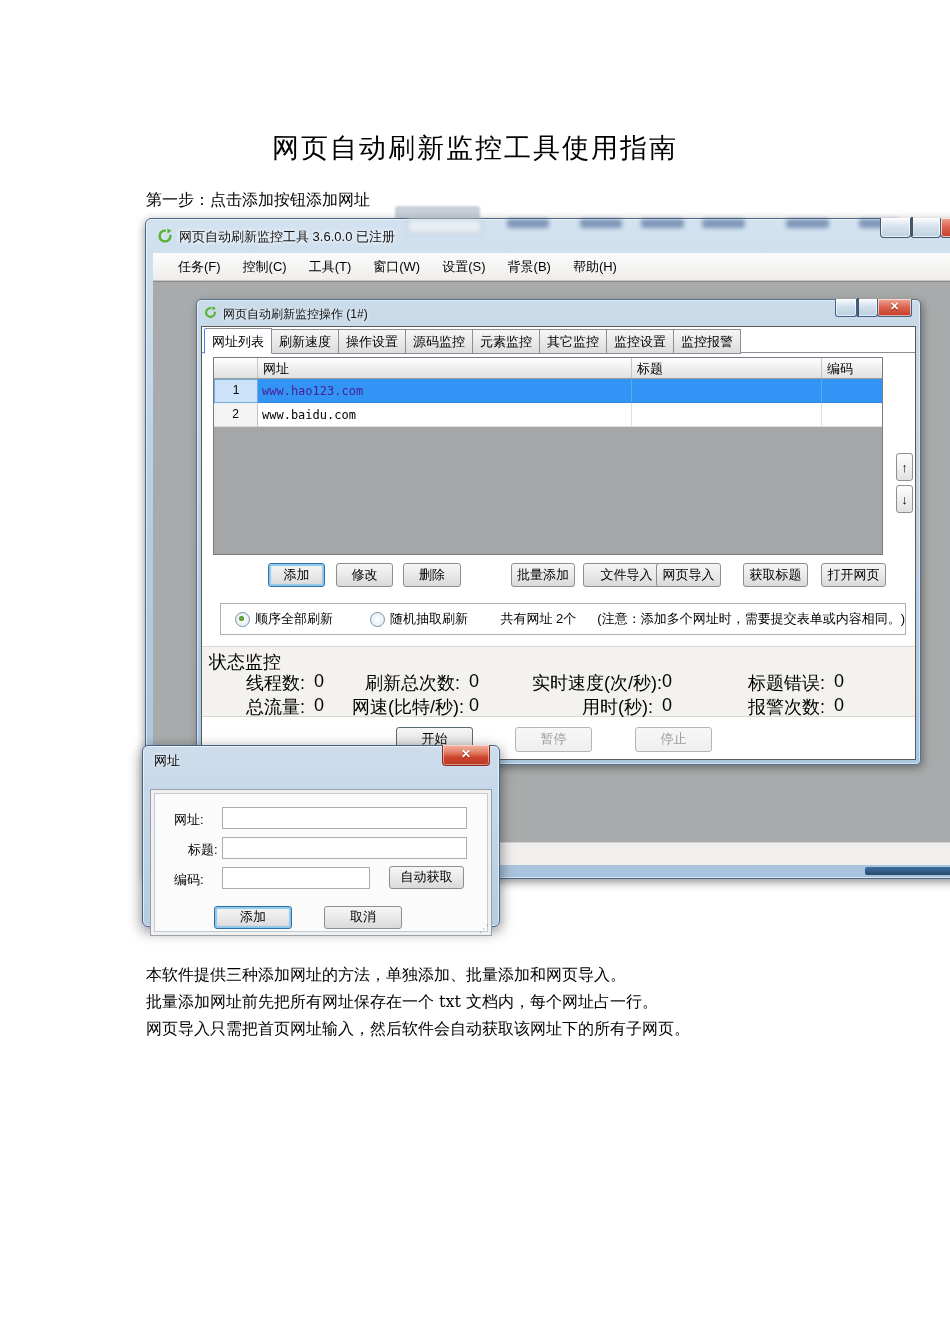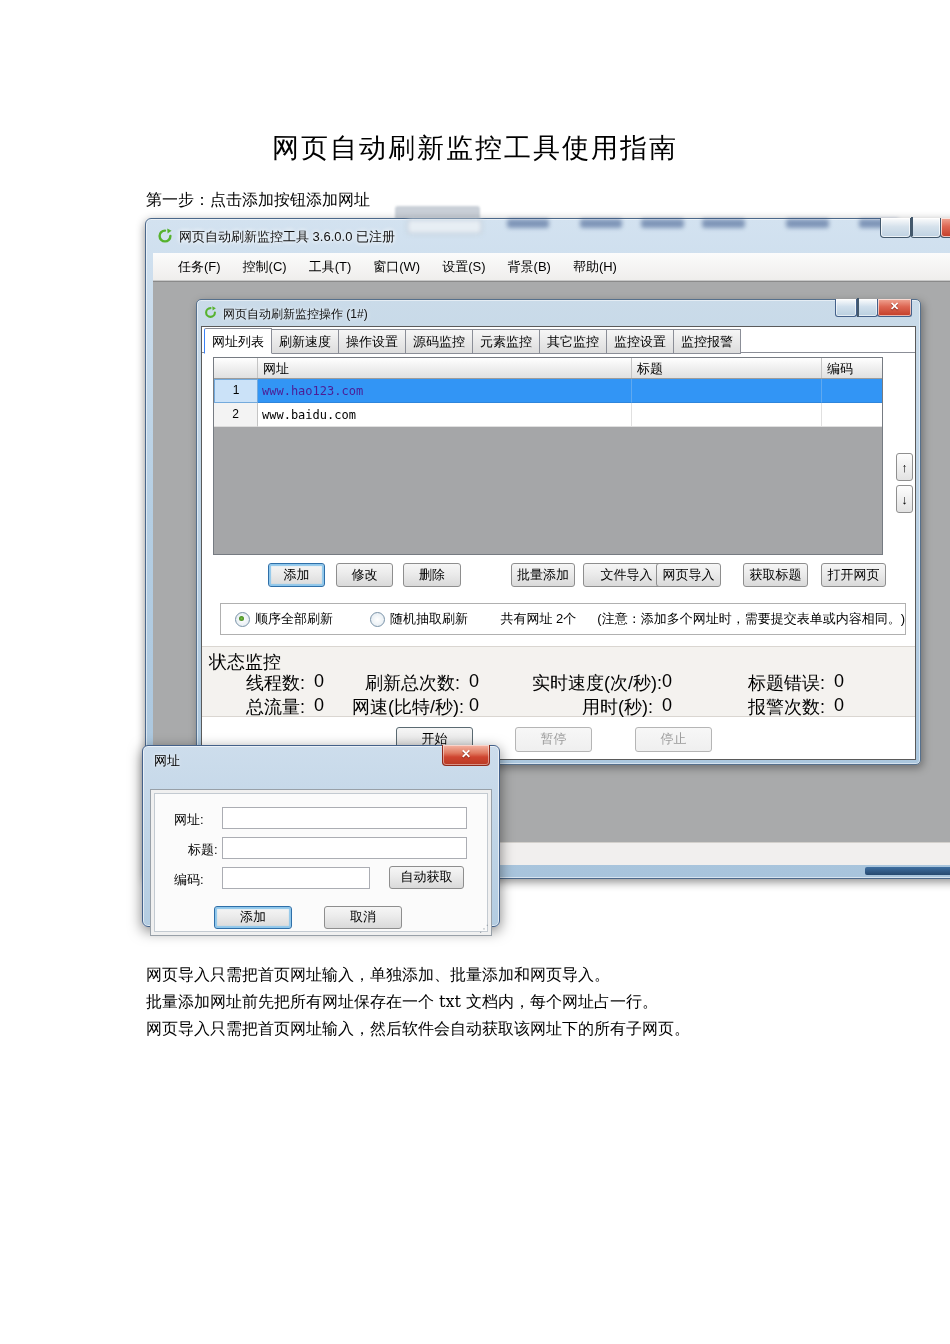--- a/index.html
+++ b/index.html
@@ -127,21 +127,21 @@
   .dlg-btn{position:absolute;height:23px;background:linear-gradient(#f6f6f6,#ebebeb 45%,#d9d9d9);
     border:1px solid #8e8e8e;border-radius:3px;font-size:13px;text-align:center;line-height:20px;box-sizing:border-box;}
   .grip{position:absolute;right:2px;bottom:1px;font-size:10px;color:#9aa2aa;}
 </style>
 </head>
 <body>
 
 <div class="doc-title">网页自动刷新监控工具使用指南</div>
 <div class="doc-step">第一步：点击添加按钮添加网址</div>
 <div class="doc-notes">
-  <div>网页导入只需把首页网址输入，单独添加、批量添加和网页导入。</div>
+  <div>本软件提供三种添加网址的方法，单独添加、批量添加和网页导入。</div>
   <div>批量添加网址前先把所有网址保存在一个 txt 文档内，每个网址占一行。</div>
   <div>网页导入只需把首页网址输入，然后软件会自动获取该网址下的所有子网页。</div>
 </div>
 
 <div class="preblob"></div>
 
 <div class="win">
   <div class="win-titlebar">
     <span class="blob light" style="left:254px;width:73px;"></span>
     <span class="blob" style="left:354px;width:42px;"></span>

